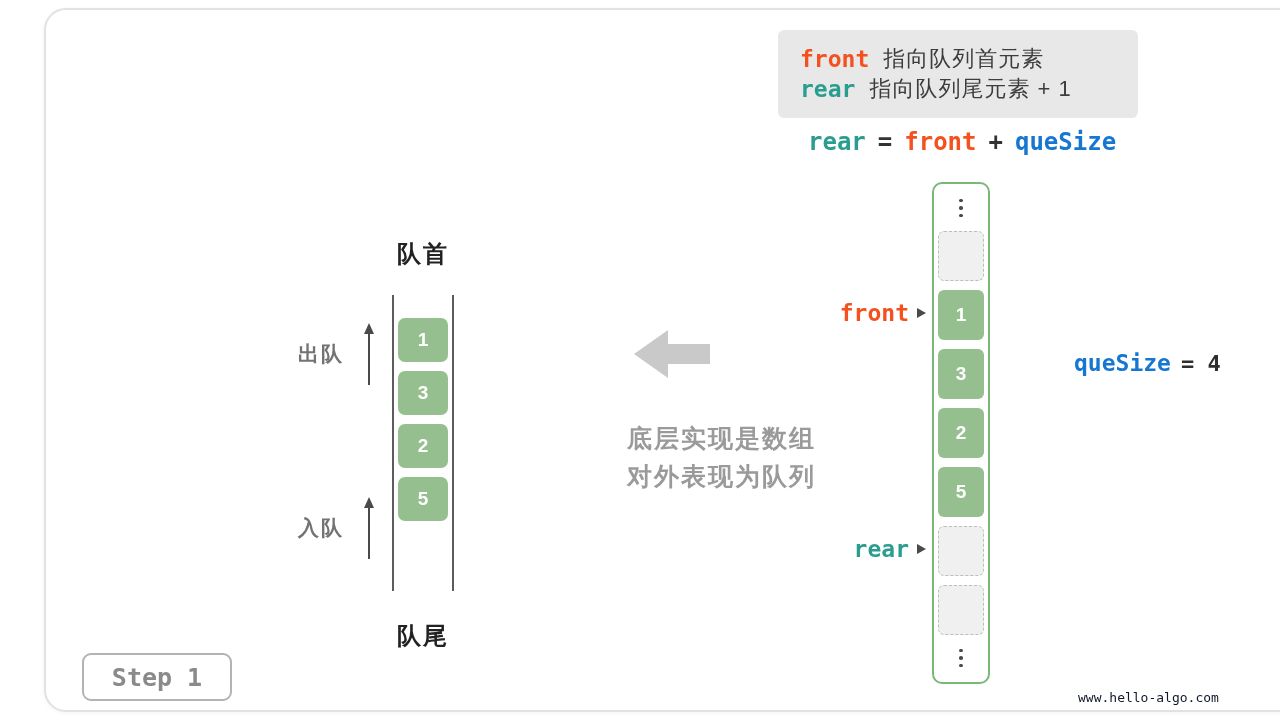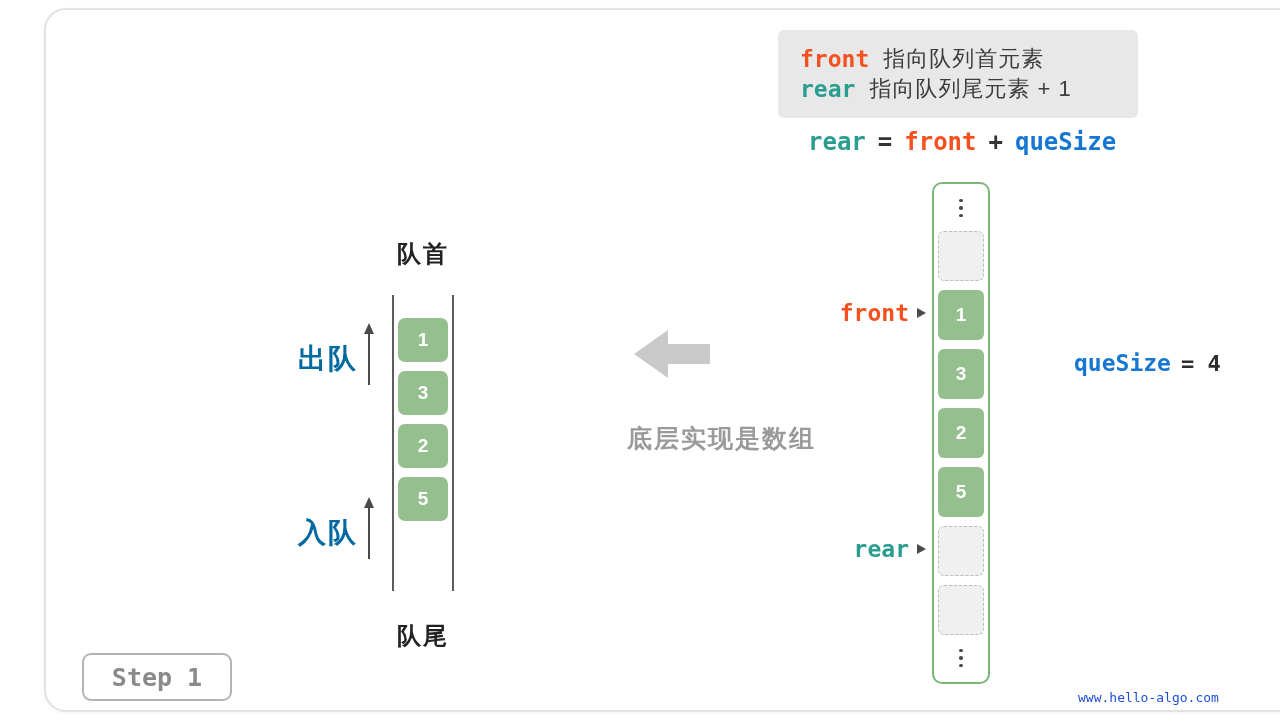--- a/index.html
+++ b/index.html
@@ -48,32 +48,32 @@
   .size-info .zh { font-size:22px; font-weight:600; color:#2e2e2e; letter-spacing:1px; }
   .size-row { display:flex; align-items:center; gap:10px; }
   .size-row .code { font-size:23px; }
   .size-row .val { font-family:"DejaVu Sans Mono",monospace; font-weight:600; font-size:22px; color:#2e2e2e; }
 
   
   .vline { width:2px; height:296px; background:#5c5c5c; }
   .qcell { left:352px; width:50px; height:44px; border-radius:7px; background:var(--cell-green,#95bf8e);
            color:#fff; display:flex; align-items:center; justify-content:center; font-size:19px; font-weight:600; }
   .zh-label { font-size:24px; font-weight:700; color:#222; letter-spacing:2px; }
-  .side-label { font-size:28px; font-weight:700; color:#0369a1; letter-spacing:2px; }
+  .side-label { font-size:21px; font-weight:700; color:#737373; letter-spacing:2px; }
 
   
   .center-text { left:480px; width:290px; text-align:right; font-size:25px; font-weight:700;
                  color:var(--gray-text,#9a9a9a); letter-spacing:2px; }
 
   
   .step-box { left:36px; top:643px; width:150px; height:48px; border:2px solid #b3b3b3; border-radius:9px;
               display:flex; align-items:center; justify-content:center;
               font-family:"DejaVu Sans Mono",monospace; font-weight:bold; font-size:25px; color:#8a8a8a; }
   .watermark { left:1032px; top:680px; font-family:"DejaVu Sans Mono",monospace;
-               font-size:13px; color:#1d4ed8; }
+               font-size:13px; color:#0f172a; }
 </style>
 </head>
 <body>
 
 <div class="card">
 
   <div class="legend abs">
     <div class="legend-row">
       <span class="code c-front">front</span>
       <span class="legend-desc">指向队列首元素</span>
@@ -113,20 +113,21 @@
   <svg class="abs" style="left:316px; top:487px;" width="14" height="64">
     <line x1="7" y1="10" x2="7" y2="62" stroke="#4a4a4a" stroke-width="2"></line>
     <polygon points="7,0 2,11 12,11" fill="#4a4a4a"></polygon>
   </svg>
 
   <svg class="abs" style="left:588px; top:318px;" width="78" height="52">
     <polygon points="0,26 34,2 34,16 76,16 76,36 34,36 34,50" fill="#c9c9c9"></polygon>
   </svg>
 
   <div class="abs center-text" style="top:412px;">底层实现是数组</div>
+  <div class="abs center-text" style="top:450px;">对外表现为队列</div>
 
   <div class="array-box abs">
     <div class="acell dots">
         <i></i>
         <i></i>
         <i></i>
       </div>
     <div class="acell empty"></div>
     <div class="acell green">1</div>
     <div class="acell green">3</div>

